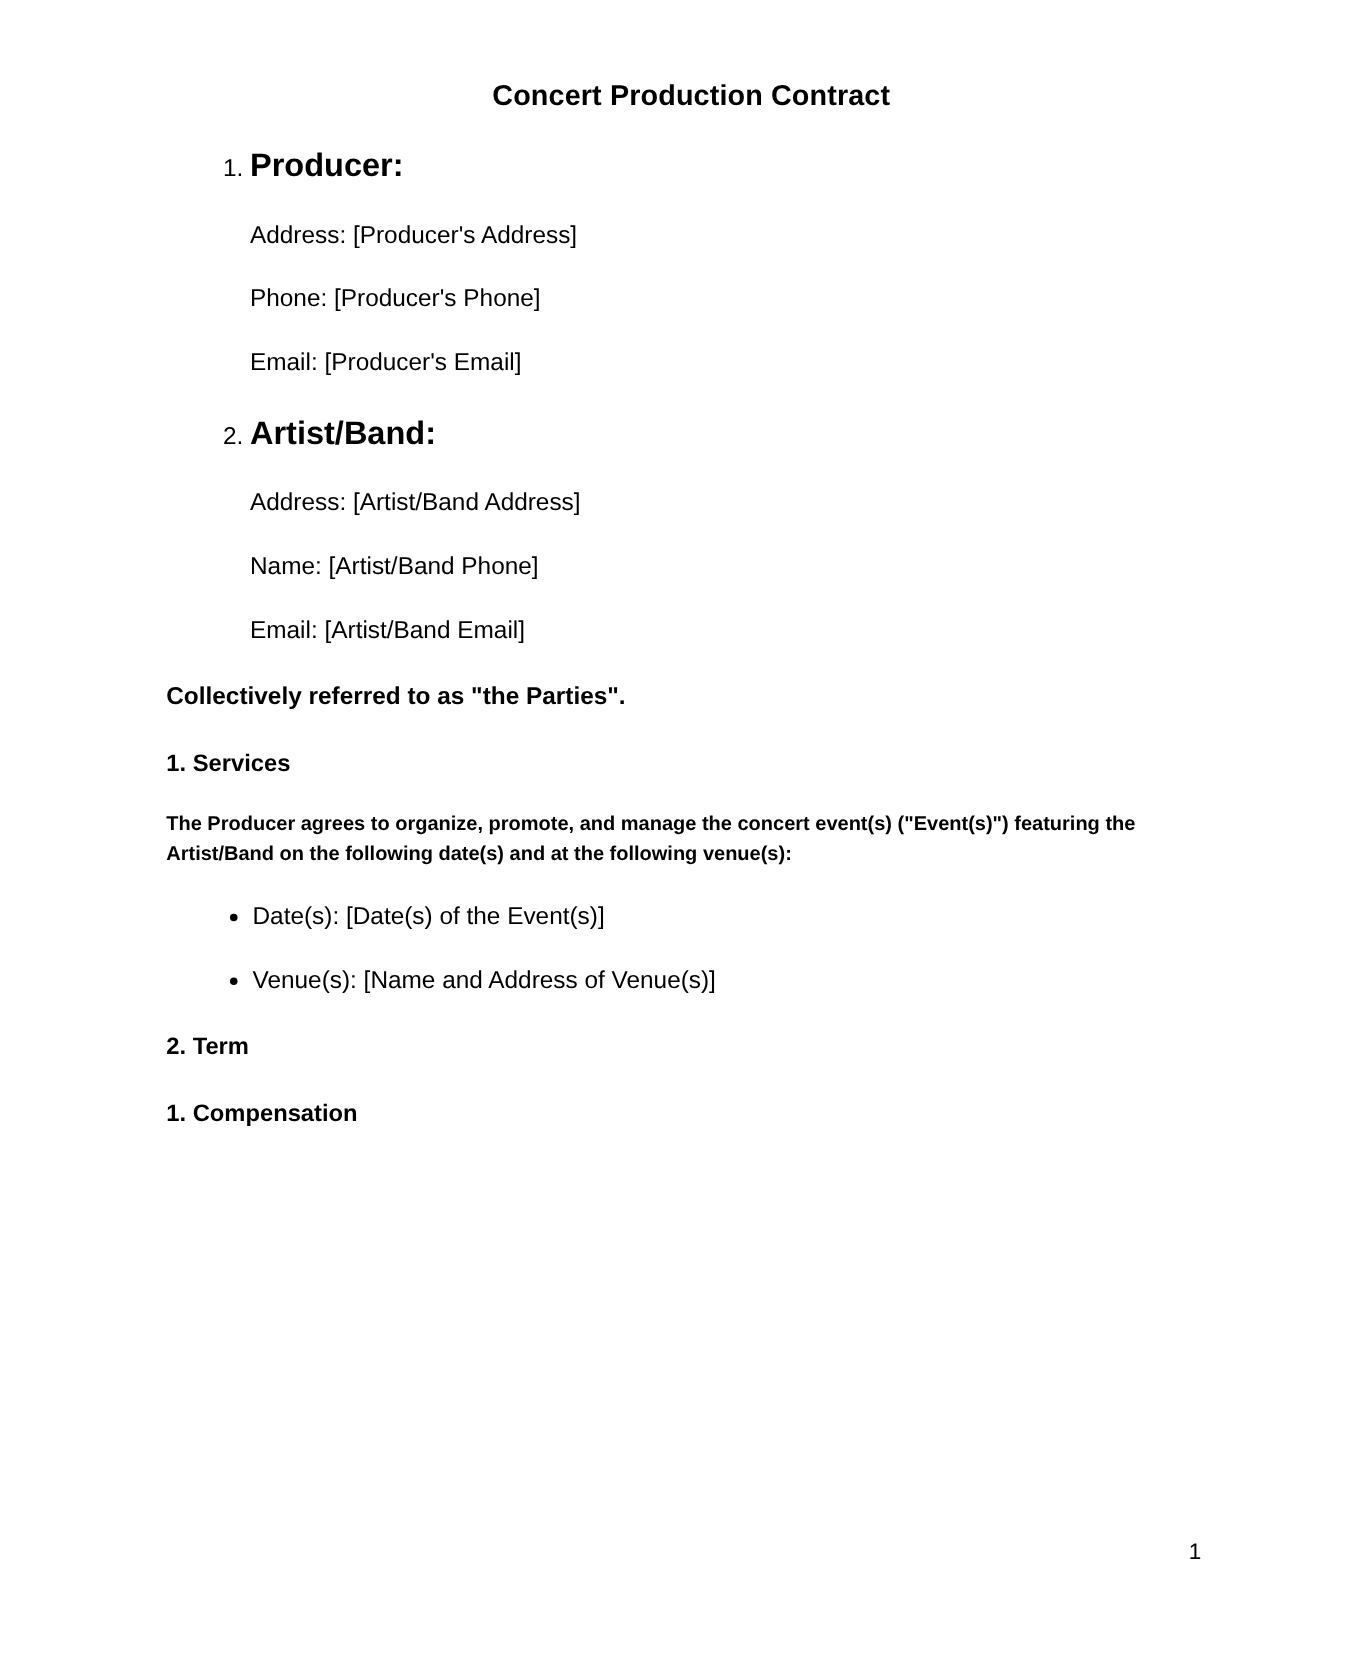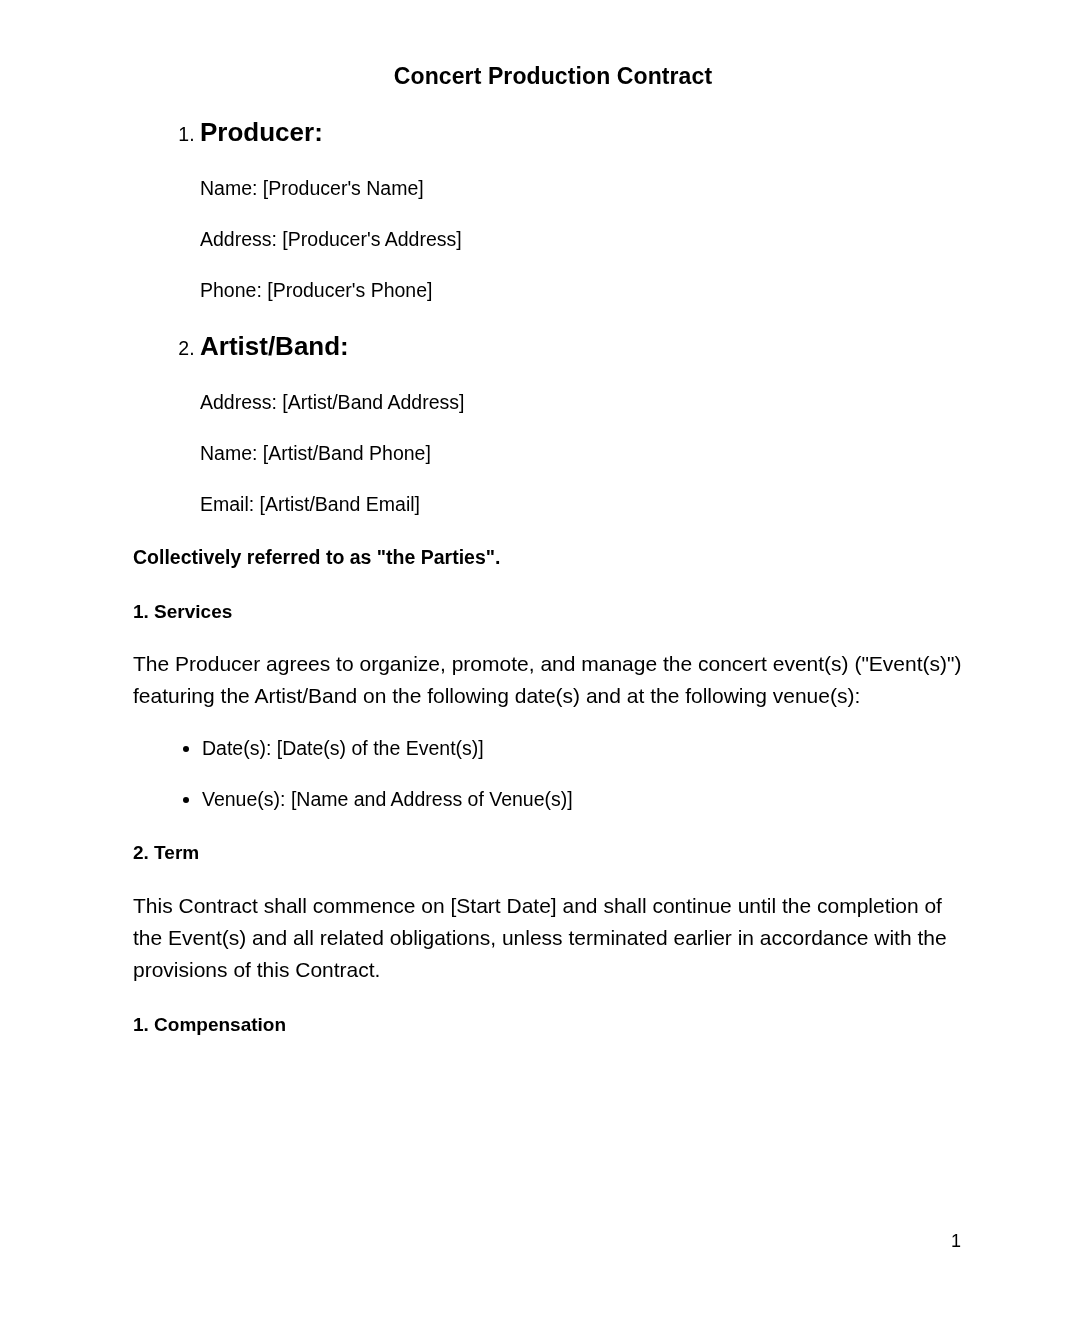--- a/index.html
+++ b/index.html
@@ -80,22 +80,22 @@
     padding-top: 24px;
   }
   .section-heading {
     font-size: 19px;
     font-weight: bold;
     line-height: 1.5;
     margin: 0;
     padding-top: 25px;
   }
   .body-para {
-    font-size: 21px;
-    font-weight: normal;
+    font-size: 16px;
+    font-weight: bold;
     line-height: 1.52;
     margin: 0;
     padding-top: 22px;
   }
   ul.bullet-list {
     list-style-type: disc;
     margin: 0;
     padding: 0 0 0 69px;
     font-size: 19.5px;
   }
@@ -125,23 +125,23 @@
 
 <div class="page">
   <div class="content">
 
     <h1 class="doc-title">Concert Production Contract</h1>
 
 
     <ol class="party-list">
       <li>
         <div class="party-heading">Producer:</div>
-        <div class="party-detail">Name: [Producer's Name]</div>
         <div class="party-detail">Address: [Producer's Address]</div>
         <div class="party-detail">Phone: [Producer's Phone]</div>
+        <div class="party-detail">Email: [Producer's Email]</div>
       </li>
       <li>
         <div class="party-heading">Artist/Band:</div>
         <div class="party-detail">Address: [Artist/Band Address]</div>
         <div class="party-detail">Name: [Artist/Band Phone]</div>
         <div class="party-detail">Email: [Artist/Band Email]</div>
       </li>
     </ol>
 
     <p class="collective">Collectively referred to as "the Parties".</p>
@@ -151,20 +151,19 @@
     <ul class="bullet-list">
       <li>
         <div class="bullet-text">Date(s): [Date(s) of the Event(s)]</div>
       </li>
       <li>
         <div class="bullet-text">Venue(s): [Name and Address of Venue(s)]</div>
       </li>
     </ul>
 
     <h2 class="section-heading">2. Term</h2>
-    <p class="body-para">This Contract shall commence on [Start Date] and shall continue until the completion of the Event(s) and all related obligations, unless terminated earlier in accordance with the provisions of this Contract.</p>
 
     <h2 class="section-heading">1. Compensation</h2>
 
   </div>
 
   <div class="page-number">1</div>
 </div>
 
 </body></html>

